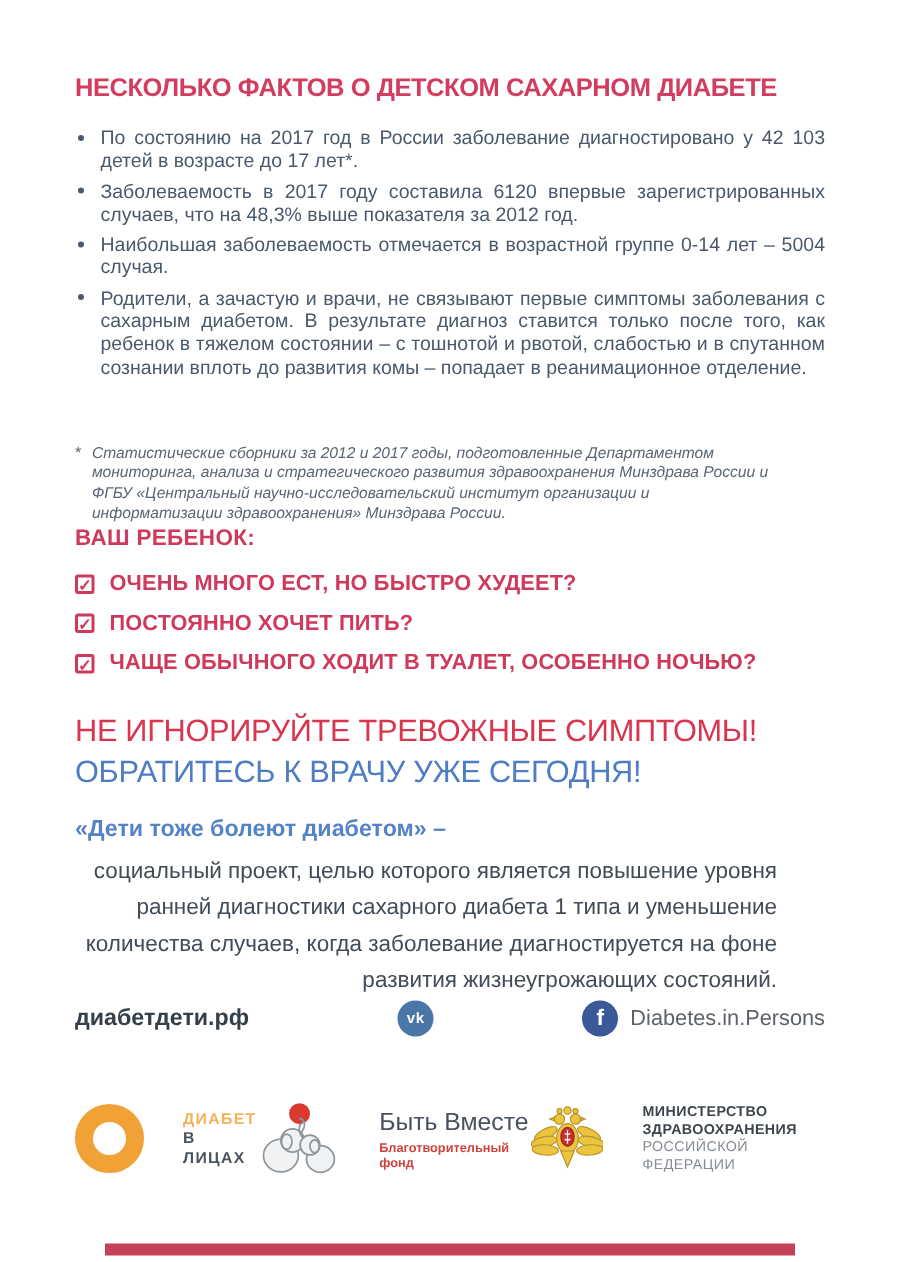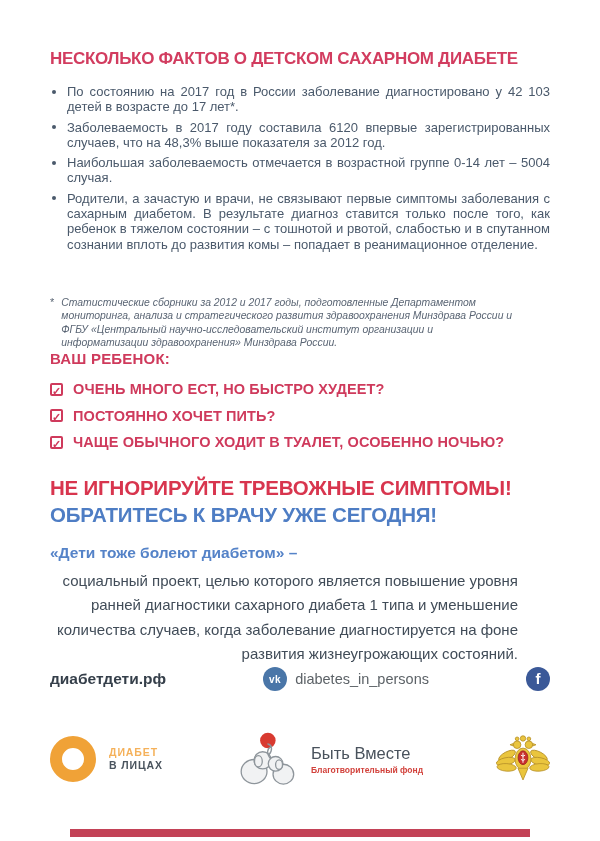--- a/index.html
+++ b/index.html
@@ -27,38 +27,38 @@
     font-style:italic;line-height:13.4px;width:470px;}
   .footnote .star{font-style:normal;font-size:11px;line-height:12px;}
 
   .checklist{top:350px;color:#cf3a5c;}
   .checklist .head{font-size:15px;font-weight:bold;margin:0 0 9px 0;letter-spacing:0.2px;}
   .check-item{display:flex;align-items:center;gap:10px;font-weight:bold;
     font-size:14.5px;height:26.5px;letter-spacing:0.1px;}
   .cb{flex:0 0 auto;width:13px;height:13px;border:2px solid #cf3a5c;border-radius:2px;
     font-size:11px;line-height:13px;text-align:center;font-weight:bold;}
 
-  .warning{top:474px;font-weight:bold;font-size:20.5px;line-height:27px;letter-spacing:-0.2px;}
+  .warning{top:474px;font-weight:normal;font-size:20.5px;line-height:27px;letter-spacing:-0.2px;}
   .warning .l1{color:var(--red-bright);}
   .warning .l2{color:var(--blue);}
 
   .project{top:544px;}
   .project .ptitle{margin:0 0 7px 0;font-size:15.5px;font-weight:bold;color:var(--blue2);}
   .project .pdesc{margin:0;font-size:15px;line-height:24.3px;color:var(--dark);width:468px;text-align:right;}
 
   .links{top:664px;display:flex;align-items:center;justify-content:space-between;height:30px;}
   .site{font-size:15.5px;font-weight:bold;color:#353f4a;}
   .link{display:flex;align-items:center;gap:8px;font-size:14.5px;color:#5c6267;}
   .badge{flex:0 0 auto;width:24px;height:24px;border-radius:50%;color:#fff;
     display:flex;align-items:center;justify-content:center;font-weight:bold;}
   .vk-badge{background:#4a76a8;font-size:10px;letter-spacing:0.5px;}
   .fb-badge{background:#3b5998;font-size:15px;padding-bottom:1px;}
 
   .logos{top:722px;display:flex;justify-content:space-between;align-items:center;height:74px;}
-  .logo{display:flex;align-items:center;gap:13px;}
+  .logo{display:flex;align-items:center;gap:26px;}
   .ring{flex:0 0 auto;width:46px;height:46px;border-radius:50%;border:12px solid var(--orange);}
   .dvl div{font-size:10.5px;font-weight:bold;letter-spacing:0.9px;line-height:13px;}
   .dvl .o{color:#f5b15a;}
   .dvl .g{color:#4a545e;}
   .bv-text .bv-name{font-size:16.5px;color:#49525c;line-height:19px;}
   .bv-text .bv-sub{font-size:8.5px;font-weight:bold;color:#d2423c;margin-top:2px;}
   .min-text div{font-size:9.5px;line-height:11.5px;letter-spacing:0.3px;}
   .min-text .b{font-weight:bold;color:#3c444c;}
   .min-text .l{color:#848b92;}
 
@@ -118,24 +118,24 @@
 
   <div class="abs project">
     <div class="ptitle">«Дети тоже болеют диабетом» –</div>
     <p class="pdesc">социальный проект, целью которого является повышение уровня ранней диагностики сахарного диабета 1 типа и уменьшение количества случаев, когда заболевание диагностируется на фоне развития жизнеугрожающих состояний.</p>
   </div>
 
   <div class="abs links">
     <span class="site">диабетдети.рф</span>
     <span class="link">
       <span class="badge vk-badge">vk</span>
-      <span>diabetes_in_persons</span>
     </span>
     <span class="link">
       <span class="badge fb-badge">f</span>
+      <span>Diabetes.in.Persons</span>
     </span>
   </div>
 
   <div class="abs logos">
 
     <div class="logo">
       <div class="ring"></div>
       <div class="dvl">
         <div class="o">ДИАБЕТ</div>
         <div class="g">В ЛИЦАХ</div>
@@ -177,19 +177,24 @@
           <path d="M43.5,12.5 l4,1.5 -4,1.5 z"></path>
           <circle cx="32" cy="6.5" r="3.2"></circle>
           <circle cx="25" cy="7" r="2.2"></circle>
           <circle cx="39" cy="7" r="2.2"></circle>
           <ellipse cx="32" cy="31" rx="9.5" ry="13"></ellipse>
           <path d="M26,42 L32,56 L38,42 Z"></path>
         </g>
         <ellipse cx="32" cy="29.5" rx="5.8" ry="8.2" fill="#c92f2f" stroke="#9a2323" stroke-width="1"></ellipse>
         <path d="M32,23.5 v12 M29.5,26.5 q2.5,2.2 5,0 M29.5,31.5 q2.5,2.2 5,0" stroke="#ffffff" stroke-width="1.1" fill="none"></path>
       </svg>
+      <div class="min-text">
+        <div class="b">МИНИСТЕРСТВО</div>
+        <div class="b">ЗДРАВООХРАНЕНИЯ</div>
+        <div class="l">РОССИЙСКОЙ ФЕДЕРАЦИИ</div>
+      </div>
     </div>
 
   </div>
 
   <div class="footer-bar"></div>
 
 </div>
 
 </body></html>

